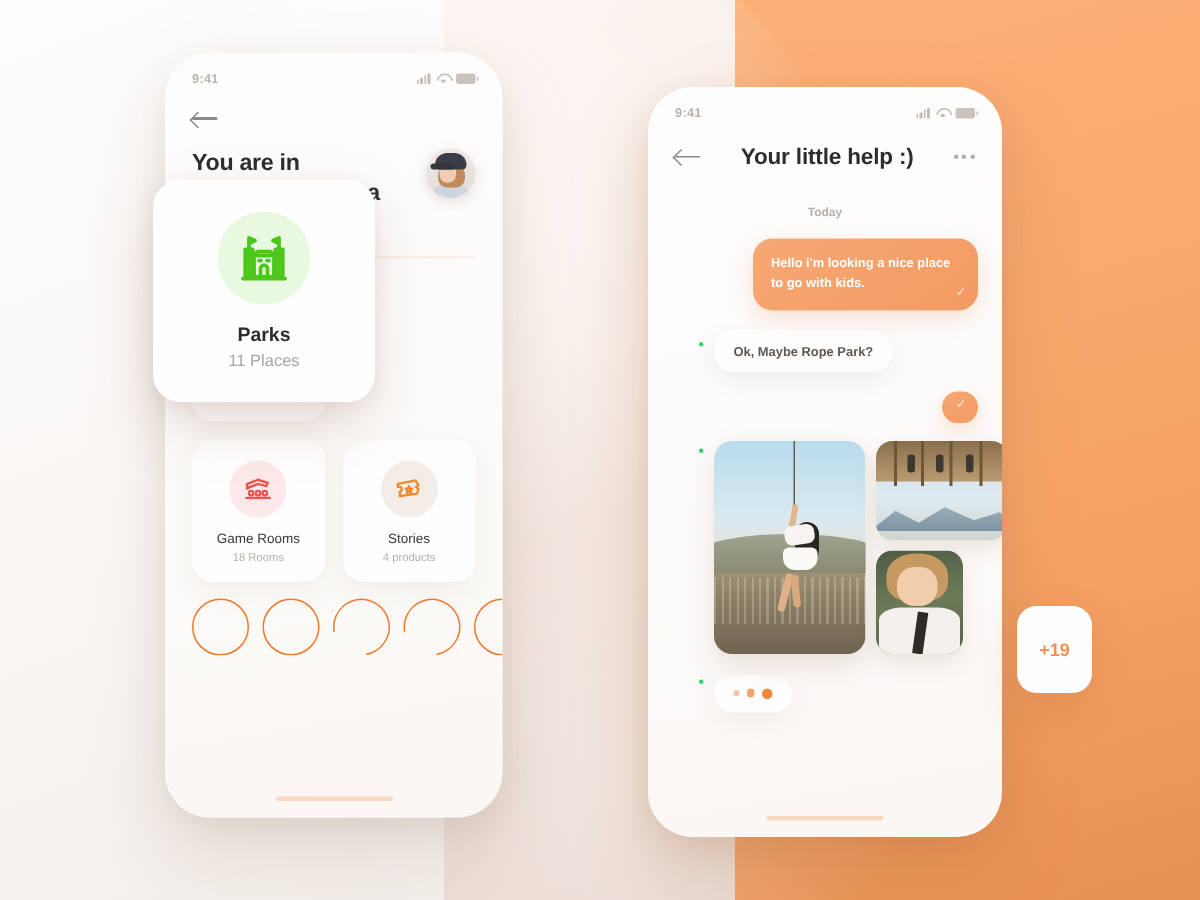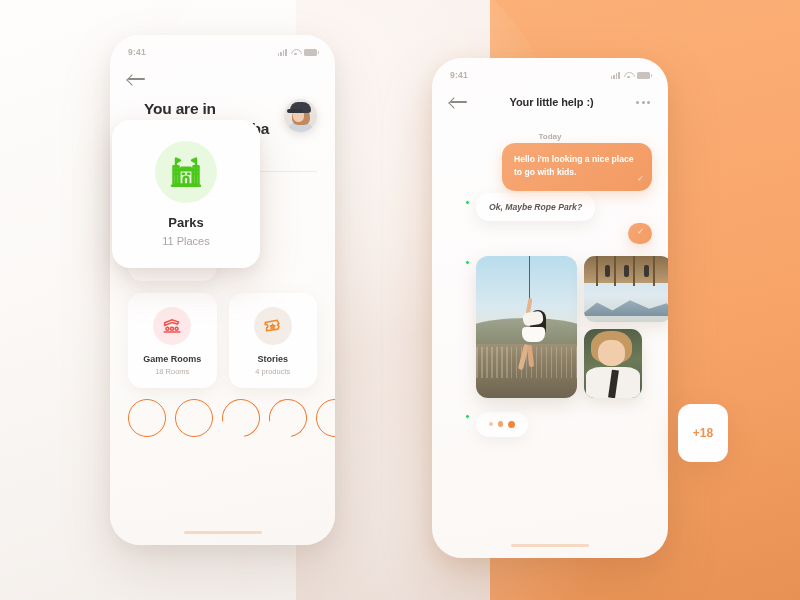--- a/index.html
+++ b/index.html
@@ -98,21 +98,20 @@
   }
   .back-arrow::after {
     content: ""; position: absolute; left: 0.3px; top: 2.6px;
     width: 7px; height: 7px; border-left: 1.4px solid #8e8984;
     border-bottom: 1.4px solid #8e8984; transform: rotate(45deg);
   }
 
   .loc-row {
     display: flex; align-items: flex-start; justify-content: space-between;
     padding: 14px 18px 0 18px;
-    margin-left: 16px;
   }
   .loc-title {
     font-size: 15.5px; font-weight: bold; color: #2e2c2b;
     line-height: 1.32; letter-spacing: -.2px; max-width: 150px;
   }
   .avatar-hdr {
     width: 33px; height: 33px; border-radius: 50%; flex: none;
     background: linear-gradient(170deg, #efeae7, #e3dcd8);
     box-shadow: 0 3px 9px rgba(140,120,105,.22);
     position: relative; overflow: hidden;
@@ -165,26 +164,26 @@
     cursor: pointer;
   }
   .cat-icon-wrap {
     width: 38px; height: 38px; border-radius: 50%; margin: 0 auto 9px auto;
     display: flex; align-items: center; justify-content: center;
   }
   .ic-blue { background: #e6edfd; }
   .ic-red  { background: #fde9e9; }
   .ic-org  { background: #f4ece6; }
   .ic-green{ background: #e8f8e0; }
-  .cat-name { font-size: 9px; font-weight: bold; color: #3a3836; margin-bottom: 3px; }
+  .cat-name { font-size: 9px; font-weight: normal; color: #3a3836; margin-bottom: 3px; }
   .cat-sub  { font-size: 7.5px; color: #b6afaa; }
 
   
   .parks-card {
-    position: absolute; left: 112px; top: 120px; width: 148px; height: 148px;
+    position: absolute; left: 102px; top: 120px; width: 148px; height: 148px;
     background: #fffefe; border-radius: 18px;
     box-shadow: 0 16px 38px rgba(150,120,100,.22), 0 4px 12px rgba(150,120,100,.10);
     display: flex; flex-direction: column; align-items: center;
     justify-content: center; z-index: 5;
   }
   .parks-icon-wrap {
     width: 62px; height: 62px; border-radius: 50%; background: #e9f9df;
     display: flex; align-items: center; justify-content: center; margin-bottom: 12px;
   }
   .parks-name { font-size: 13px; font-weight: bold; color: #2f2d2c; margin-bottom: 5px; }
@@ -220,47 +219,46 @@
   .home-ind {
     position: absolute; left: 50%; bottom: 11px; transform: translateX(-50%);
     width: 78px; height: 3.4px; border-radius: 3px; background: #f7d8c2;
   }
 
   
   .chat-hdr {
     display: flex; align-items: center; justify-content: space-between;
     padding: 16px 18px 0 18px;
   }
-  .chat-title { font-size: 11px; font-weight: bold; color: #2f2d2c; letter-spacing: -.1px; }
+  .chat-title { font-size: 15px; font-weight: bold; color: #2f2d2c; letter-spacing: -.1px; }
   .dots-menu { display: flex; gap: 2.5px; cursor: pointer; }
   .dots-menu i { width: 3px; height: 3px; border-radius: 50%; background: #b4aea9; display: block; }
 
   .chat-day {
     text-align: center; font-size: 8px; color: #b7b0ab;
     font-weight: bold; margin-top: 24px;
   }
   .chat-body { padding: 0 16px; }
-  .msg-row { display: flex; margin-top: 2px; align-items: flex-end; gap: 7px; }
+  .msg-row { display: flex; margin-top: 13px; align-items: flex-end; gap: 7px; }
   .msg-row.out { justify-content: flex-end; }
   .bubble-out {
     background: linear-gradient(140deg, #f7a874, #f39a63);
     color: #fff; font-size: 8.6px; line-height: 1.55; font-weight: bold;
     padding: 10px 12px 11px 12px; border-radius: 13px;
     max-width: 150px; position: relative;
     box-shadow: 0 5px 14px rgba(235,140,80,.25);
   }
   .bubble-out .tick {
     position: absolute; right: 8px; bottom: 5px; font-size: 8px;
     color: rgba(255,255,255,.6);
   }
   .bubble-in {
     background: #fffefe; color: #5d5853; font-size: 8.6px; font-weight: bold;
     padding: 9px 13px; border-radius: 13px;
     box-shadow: 0 5px 14px rgba(150,125,105,.12);
-    font-style: italic;
   }
   .chat-av {
     width: 21px; height: 21px; border-radius: 50%; flex: none;
     position: relative; overflow: visible;
   }
   .chat-av .inner {
     width: 100%; height: 100%; border-radius: 50%; overflow: hidden;
     background: #eae3de; position: relative;
     box-shadow: 0 2px 6px rgba(140,115,95,.18);
   }
@@ -632,13 +630,13 @@
           <i></i>
           <i></i>
           <i></i>
         </div>
     </div>
   </div>
 
   <div class="home-ind"></div>
 </div>
 
-<div class="more-card">+18</div>
+<div class="more-card">+19</div>
 
 </body></html>

